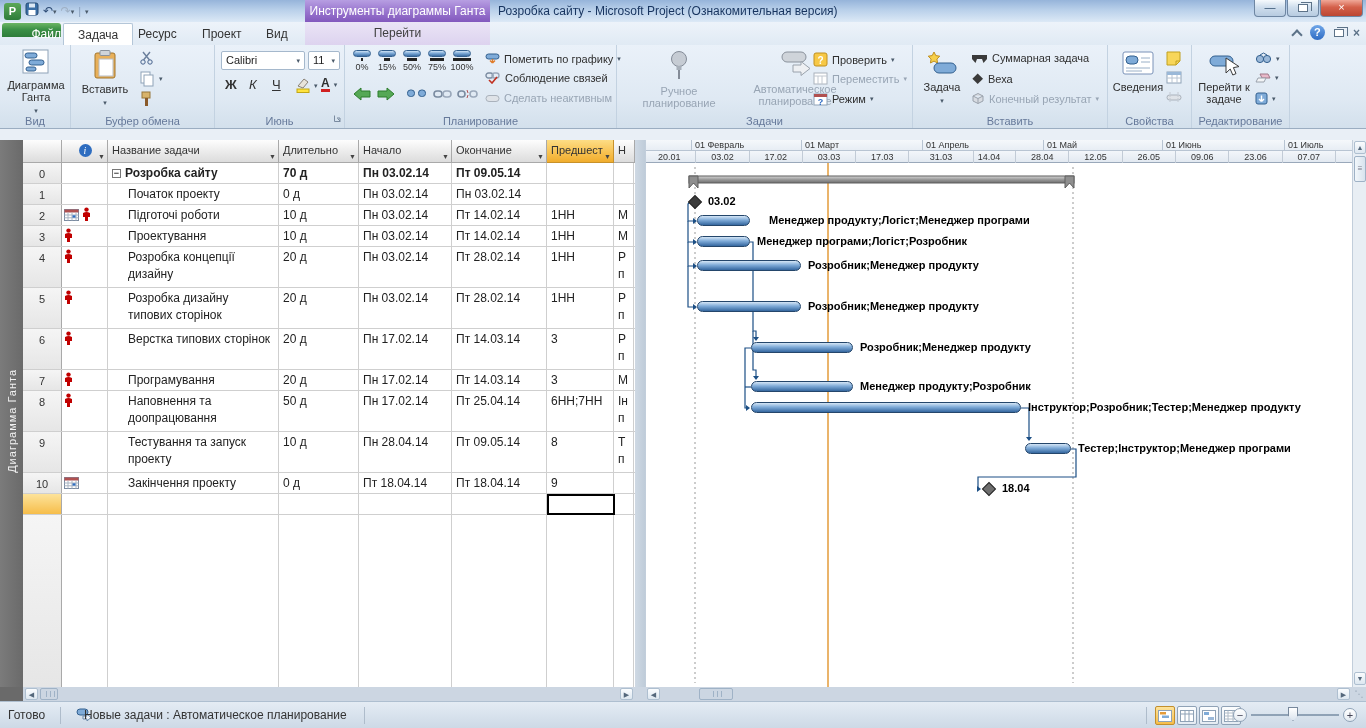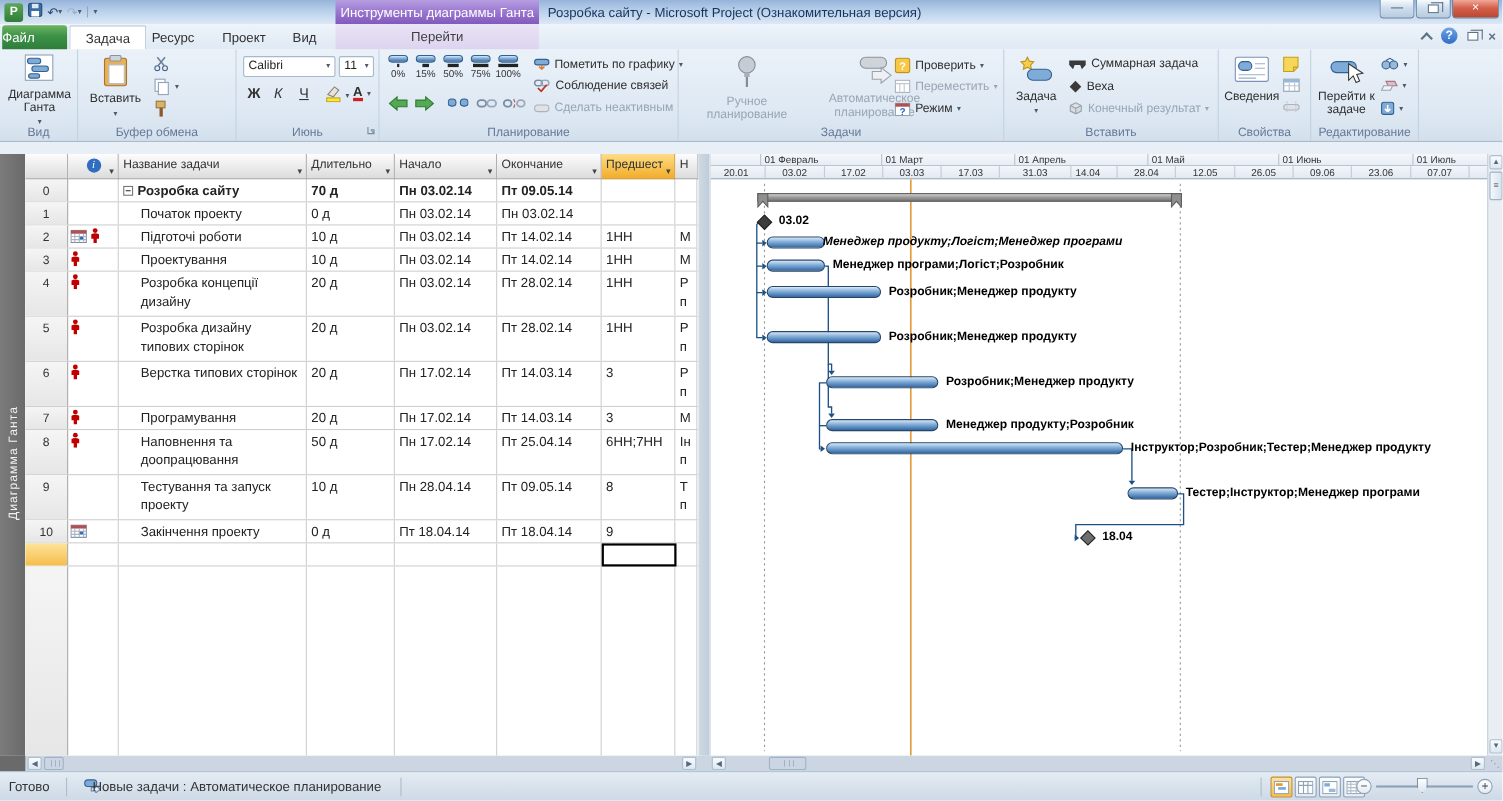--- a/index.html
+++ b/index.html
@@ -13,21 +13,21 @@
 .qbtn .dd{font-size:7px;vertical-align:middle}
 .qsep{color:#8ba3c0;font-size:11px}
 .dim{color:#9fb0c4}
 #ctx-title{position:absolute;left:305px;top:0;width:185px;height:22px;background:linear-gradient(180deg,#b79ee2 0%,#9a77cf 50%,#8258bd 100%);color:#fff;font-size:12px;text-align:center;line-height:22px;white-space:nowrap}
 #win-title{position:absolute;left:498px;top:4px;font-size:12px;color:#17345f;white-space:nowrap}
 #winbtns{position:absolute;right:3px;top:0;display:flex}
 .wbtn{width:32px;height:17px;border:1px solid #6e86a2;border-top:none;border-radius:0 0 4px 4px;background:linear-gradient(#f6fafd,#cfdeed 45%,#b7cbe0);color:#33516f;font-size:11px;text-align:center;line-height:14px;margin-left:1px}
 .wbtn.close{width:43px;background:linear-gradient(#f0a898,#d4604a 45%,#bb4632);color:#fff}
 
 #tabrow{position:absolute;left:0;top:22px;width:1366px;height:23px;background:linear-gradient(#edf3fa,#e0eaf4)}
-#tab-file{position:absolute;left:2px;top:1px;width:59px;height:22px;background:linear-gradient(#6cb564,#3c9147 45%,#2e7d3a);color:#fff;text-align:left;line-height:22px;border-radius:3px 3px 0 0}
+#tab-file{position:absolute;left:2px;top:1px;width:59px;height:14px;background:linear-gradient(#6cb564,#3c9147 45%,#2e7d3a);color:#fff;text-align:right;line-height:22px;border-radius:3px 3px 0 0}
 .tab{position:absolute;top:1px;height:22px;line-height:22px;padding:0 14px;color:#333}
 #tab-task{left:63px;background:#fff;border:1px solid #b4c6d8;border-bottom:none;border-radius:2px 2px 0 0}
 #fmt-area{position:absolute;left:305px;top:0;width:185px;height:23px;background:linear-gradient(#eae4f6,#ddd3ef);text-align:center;line-height:23px;color:#3f3f3f}
 #tabrow-right{position:absolute;right:6px;top:3px;display:flex;align-items:center;gap:9px}
 .chev{width:8px;height:8px;border-top:2px solid #5c7288;border-left:2px solid #5c7288;transform:rotate(45deg);margin-top:4px}
 #helpbtn{width:15px;height:15px;border-radius:50%;background:linear-gradient(#6fa6e8,#2f6cc4);color:#fff;font-size:11px;font-weight:bold;text-align:center;line-height:15px}
 .mini-restore{width:10px;height:8px;border:1px solid #5c7288;position:relative;background:#fff}
 .mini-restore::before{content:"";position:absolute;left:2px;top:-3px;width:10px;height:8px;border:1px solid #5c7288;border-bottom:none;border-left:none}
 .gray-x{color:#5c7288;font-size:12px;font-weight:bold;line-height:12px}
 
@@ -688,21 +688,21 @@
         <polygon points="100,242 100,248 104,245" fill="#1c4f85"></polygon>
         <polyline points="105,224 99,224" fill="none" stroke="#1c4f85" stroke-width="1.2"></polyline>
         <polyline points="375,245 383,245 383,274" fill="none" stroke="#1c4f85" stroke-width="1.2"></polyline>
         <polygon points="380,274 386,274 383,278" fill="#1c4f85"></polygon>
         <polyline points="425,286 430,286 430,314 332,314 332,326 331,326" fill="none" stroke="#1c4f85" stroke-width="1.2"></polyline>
         <polygon points="331,323 331,329 335,326" fill="#1c4f85"></polygon>
         <rect x="44.4" y="34.4" width="9.2" height="9.2" fill="#3c3c3c" stroke="#1e1e1e" transform="rotate(45 49 39)"></rect>
         <rect x="338.4" y="321.4" width="9.2" height="9.2" fill="#6e6e6e" stroke="#1e1e1e" transform="rotate(45 343 326)"></rect>
       </svg>
   <div class="gbar" style="left: 51px; top: 52px; width: 53px;"></div>
-      <div class="glab" style="left: 102px; top: 51px; font-style: italic;">Менеджер продукту;Логіст;Менеджер програми</div>
+      <div class="glab" style="left: 123px; top: 51px;">Менеджер продукту;Логіст;Менеджер програми</div>
       <div class="gbar" style="left: 51px; top: 73px; width: 53px;"></div>
       <div class="glab" style="left: 111px; top: 72px;">Менеджер програми;Логіст;Розробник</div>
       <div class="gbar" style="left: 51px; top: 97px; width: 104px;"></div>
       <div class="glab" style="left: 162px; top: 96px;">Розробник;Менеджер продукту</div>
       <div class="gbar" style="left: 51px; top: 138px; width: 104px;"></div>
       <div class="glab" style="left: 162px; top: 137px;">Розробник;Менеджер продукту</div>
       <div class="gbar" style="left: 105px; top: 179px; width: 102px;"></div>
       <div class="glab" style="left: 214px; top: 178px;">Розробник;Менеджер продукту</div>
       <div class="gbar" style="left: 105px; top: 218px; width: 102px;"></div>
       <div class="glab" style="left: 214px; top: 217px;">Менеджер продукту;Розробник</div>

